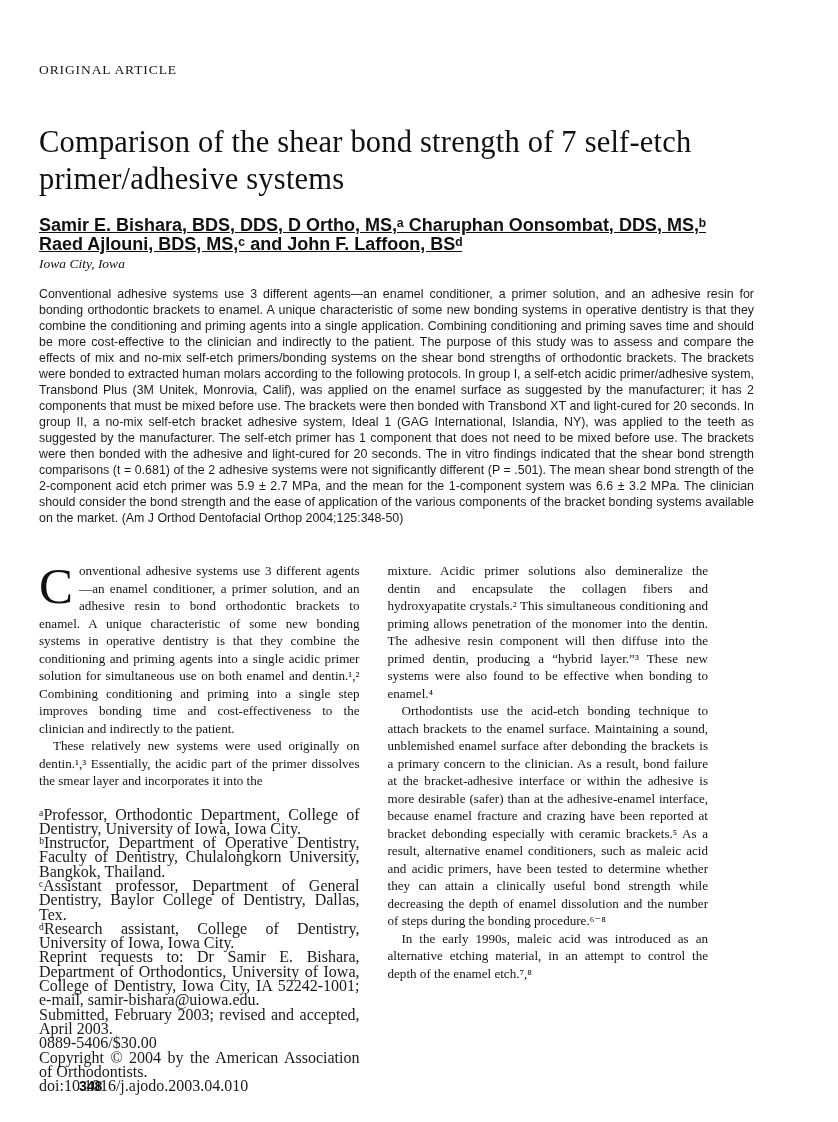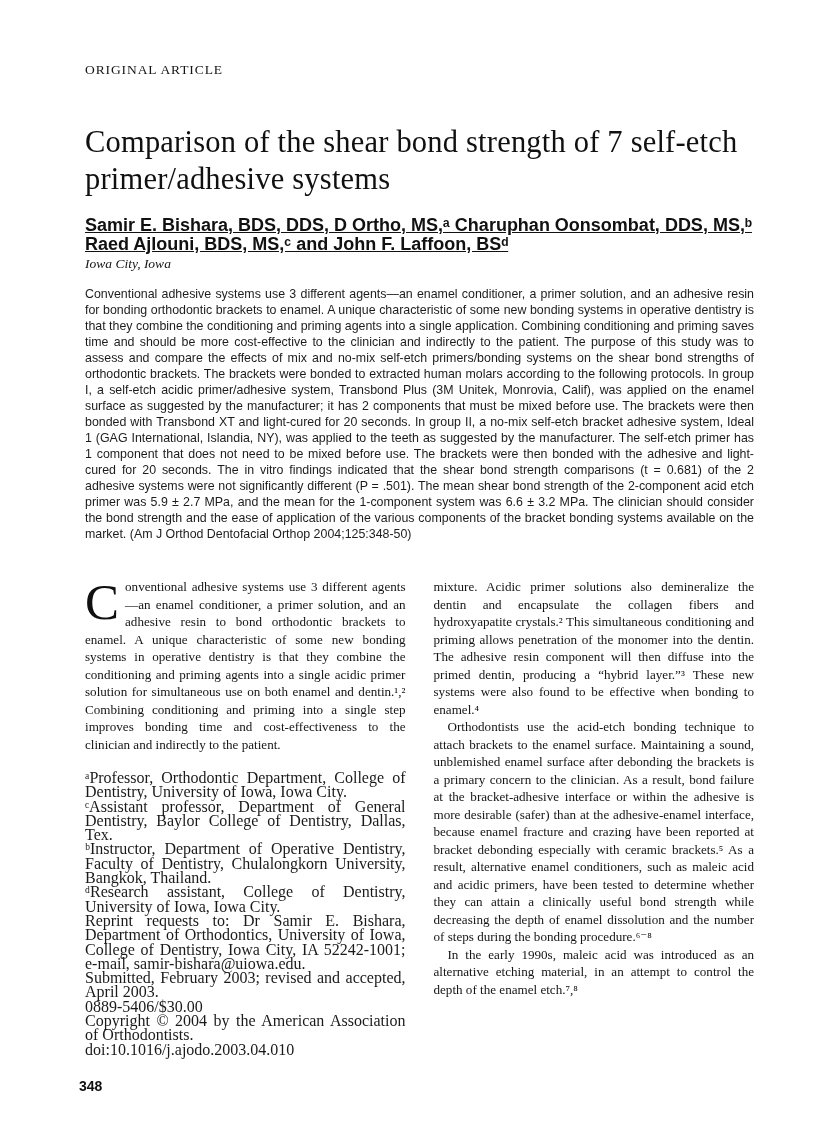--- a/index.html
+++ b/index.html
@@ -4,21 +4,21 @@
 <style>
   * { margin:0; padding:0; box-sizing:border-box; }
   html, body { background:#ffffff; }
   .page {
     position:relative;
     width:838px; height:1122px;
     margin:0 auto;
     background:#ffffff;
     color:#141414;
     font-family:"Liberation Serif","DejaVu Serif",serif;
-    padding:58px 84px 0 85px;
+    padding:58px 84px 0 39px;
     overflow:hidden;
   }
   .section-label {
     font-size:13.5px;
     letter-spacing:0.9px;
     margin-top:4px;
   }
   .title {
     margin-top:46px;
     font-size:30.5px;
@@ -97,25 +97,26 @@
   <div class="authors">Samir E. Bishara, BDS, DDS, D Ortho, MS,ᵃ Charuphan Oonsombat, DDS, MS,ᵇ Raed Ajlouni, BDS, MS,ᶜ and John F. Laffoon, BSᵈ</div>
 
   <div class="affiliation">Iowa City, Iowa</div>
 
   <p class="abstract">Conventional adhesive systems use 3 different agents—an enamel conditioner, a primer solution, and an adhesive resin for bonding orthodontic brackets to enamel. A unique characteristic of some new bonding systems in operative dentistry is that they combine the conditioning and priming agents into a single application. Combining conditioning and priming saves time and should be more cost-effective to the clinician and indirectly to the patient. The purpose of this study was to assess and compare the effects of mix and no-mix self-etch primers/bonding systems on the shear bond strengths of orthodontic brackets. The brackets were bonded to extracted human molars according to the following protocols. In group I, a self-etch acidic primer/adhesive system, Transbond Plus (3M Unitek, Monrovia, Calif), was applied on the enamel surface as suggested by the manufacturer; it has 2 components that must be mixed before use. The brackets were then bonded with Transbond XT and light-cured for 20 seconds. In group II, a no-mix self-etch bracket adhesive system, Ideal 1 (GAG International, Islandia, NY), was applied to the teeth as suggested by the manufacturer. The self-etch primer has 1 component that does not need to be mixed before use. The brackets were then bonded with the adhesive and light-cured for 20 seconds. The in vitro findings indicated that the shear bond strength comparisons (t = 0.681) of the 2 adhesive systems were not significantly different (P = .501). The mean shear bond strength of the 2-component acid etch primer was 5.9 ± 2.7 MPa, and the mean for the 1-component system was 6.6 ± 3.2 MPa. The clinician should consider the bond strength and the ease of application of the various components of the bracket bonding systems available on the market. (Am J Orthod Dentofacial Orthop 2004;125:348-50)</p>
 
   <div class="columns">
 
     <div class="col">
       <p><span class="dropcap">C</span><span>onventional adhesive systems use 3 different agents—an enamel conditioner, a primer solution, and an adhesive resin to bond orthodontic brackets to enamel. A unique characteristic of some new bonding systems in operative dentistry is that they combine the conditioning and priming agents into a single acidic primer solution for simultaneous use on both enamel and dentin.¹,² Combining conditioning and priming into a single step improves bonding time and cost-effectiveness to the clinician and indirectly to the patient.</span></p>
+      <p class="indent">These relatively new systems were used originally on dentin.¹,³ Essentially, the acidic part of the primer dissolves the smear layer and incorporates it into the</p>
 
       <div class="footnotes">
         <p>ᵃProfessor, Orthodontic Department, College of Dentistry, University of Iowa, Iowa City.</p>
+        <p>ᵇInstructor, Department of Operative Dentistry, Faculty of Dentistry, Chulalongkorn University, Bangkok, Thailand.</p>
         <p>ᶜAssistant professor, Department of General Dentistry, Baylor College of Dentistry, Dallas, Tex.</p>
-        <p>ᵇInstructor, Department of Operative Dentistry, Faculty of Dentistry, Chulalongkorn University, Bangkok, Thailand.</p>
         <p>ᵈResearch assistant, College of Dentistry, University of Iowa, Iowa City.</p>
         <p>Reprint requests to: Dr Samir E. Bishara, Department of Orthodontics, University of Iowa, College of Dentistry, Iowa City, IA 52242-1001; e-mail, samir-bishara@uiowa.edu.</p>
         <p>Submitted, February 2003; revised and accepted, April 2003.</p>
         <p>0889-5406/$30.00</p>
         <p>Copyright © 2004 by the American Association of Orthodontists.</p>
         <p>doi:10.1016/j.ajodo.2003.04.010</p>
       </div>
     </div>
 
     <div class="col">

